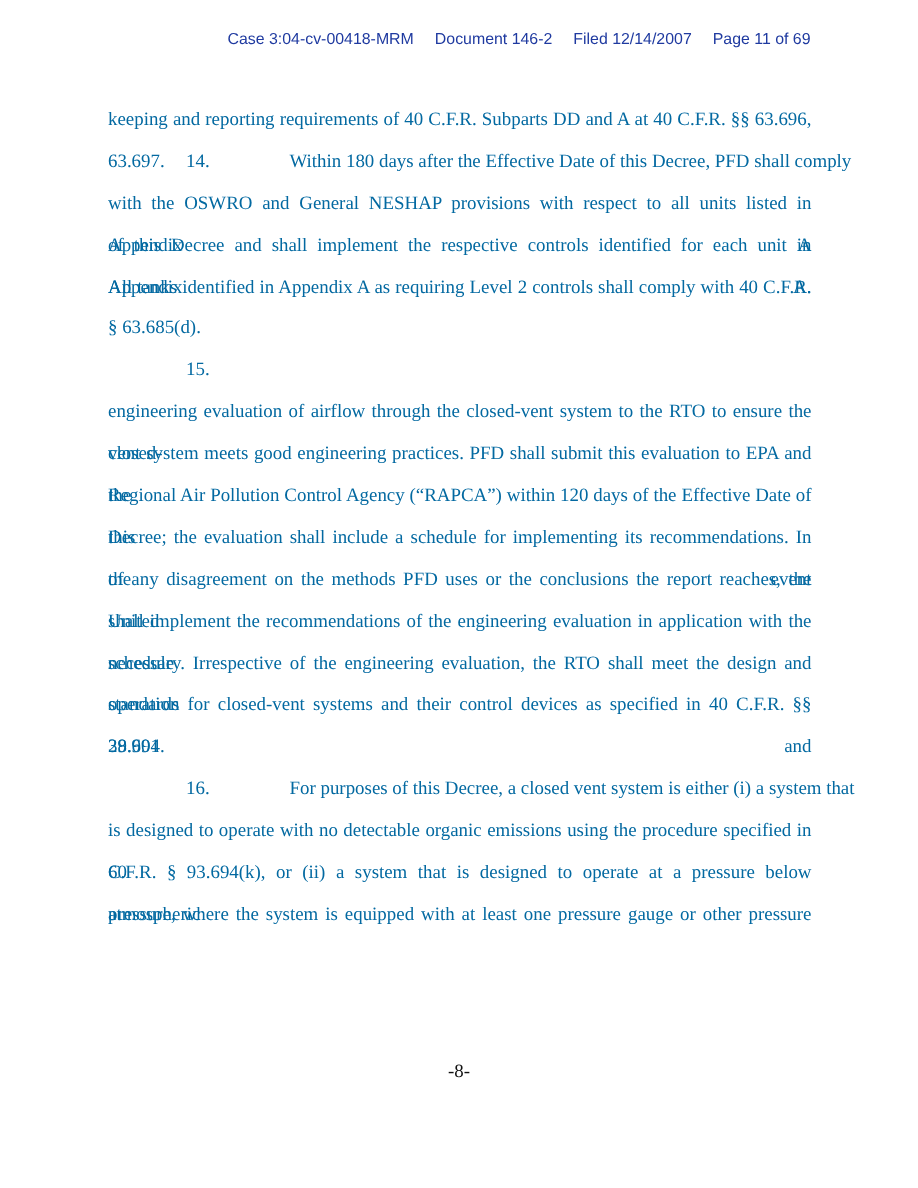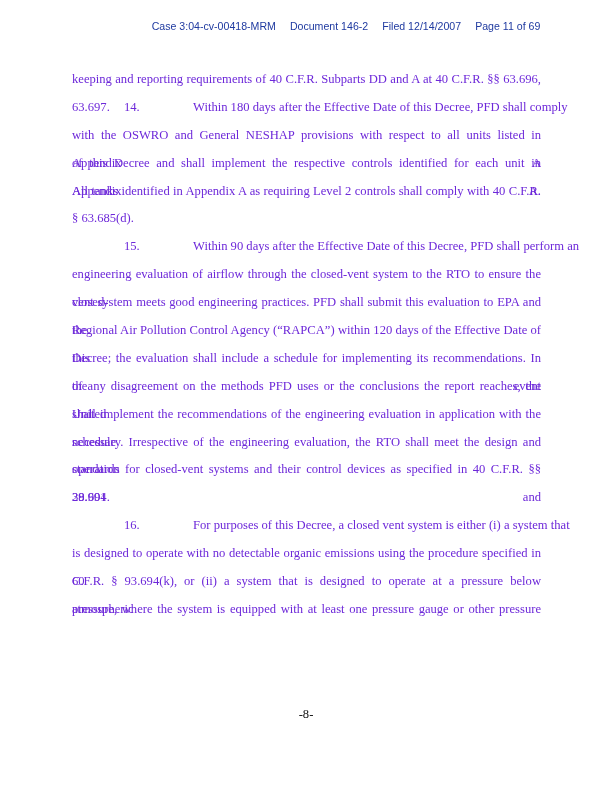--- a/index.html
+++ b/index.html
@@ -7,21 +7,21 @@
     .header {
       position: absolute; top: 20px; left: 0; width: 612px;
       text-align: center;
       font-family: "Liberation Sans", sans-serif; font-size: 10.6px;
       color: #1f3aa0; white-space: pre; padding-left: 40px;
     }
     .header span { margin: 0 7px; }
     .page {
       position: absolute; left: 72px; top: 66px; width: 469px;
       font-family: "Liberation Serif", serif; font-size: 12.6px;
-      color: #6d28d9; line-height: 27.9px;
+      color: #0369a1; line-height: 27.9px;
     }
     .line { height: 27.9px; white-space: nowrap; overflow: visible; }
     .just { text-align: justify; text-align-last: justify; white-space: normal; }
     .num { display: inline-block; width: 69px; margin-left: 52px; }
     .lead { display: flex; }
     .lead .num { flex: none; }
     .lead .rest { flex: 1; text-align: justify; text-align-last: justify; }
     .footer {
       position: absolute; top: 707px; left: 0; width: 612px; text-align: center;
       font-family: "Liberation Serif", serif; font-size: 12.6px; color: #111;
@@ -39,21 +39,20 @@
     <span class="num">14.</span>
     <span class="rest">Within 180 days after the Effective Date of this Decree, PFD shall comply</span>
   </div>
   <div class="line just">with the OSWRO and General NESHAP provisions with respect to all units listed in Appendix A</div>
   <div class="line just">of this Decree and shall implement the respective controls identified for each unit in Appendix A.</div>
   <div class="line just">All tanks identified in Appendix A as requiring Level 2 controls shall comply with 40 C.F.R.</div>
   <div class="line">§ 63.685(d).</div>
 
   <div class="line lead">
     <span class="num">15.</span>
-    <span class="rest">Within 90 days after the Effective Date of this Decree, PFD shall perform an</span>
   </div>
   <div class="line just">engineering evaluation of airflow through the closed-vent system to the RTO to ensure the closed-</div>
   <div class="line just">vent system meets good engineering practices.  PFD shall submit this evaluation to EPA and the</div>
   <div class="line just">Regional Air Pollution Control Agency (“RAPCA”) within 120 days of the Effective Date of this</div>
   <div class="line just">Decree; the evaluation shall include a schedule for implementing its recommendations.  In the event</div>
   <div class="line just">of any disagreement on the methods PFD uses or the conclusions the report reaches, the United</div>
   <div class="line just">shall implement the recommendations of the engineering evaluation in application with the schedule</div>
   <div class="line just">necessary.  Irrespective of the engineering evaluation, the RTO shall meet the design and operation</div>
   <div class="line just">standards for closed-vent systems and their control devices as specified in 40 C.F.R. §§ 28.994 and</div>
   <div class="line">39.601.</div>

